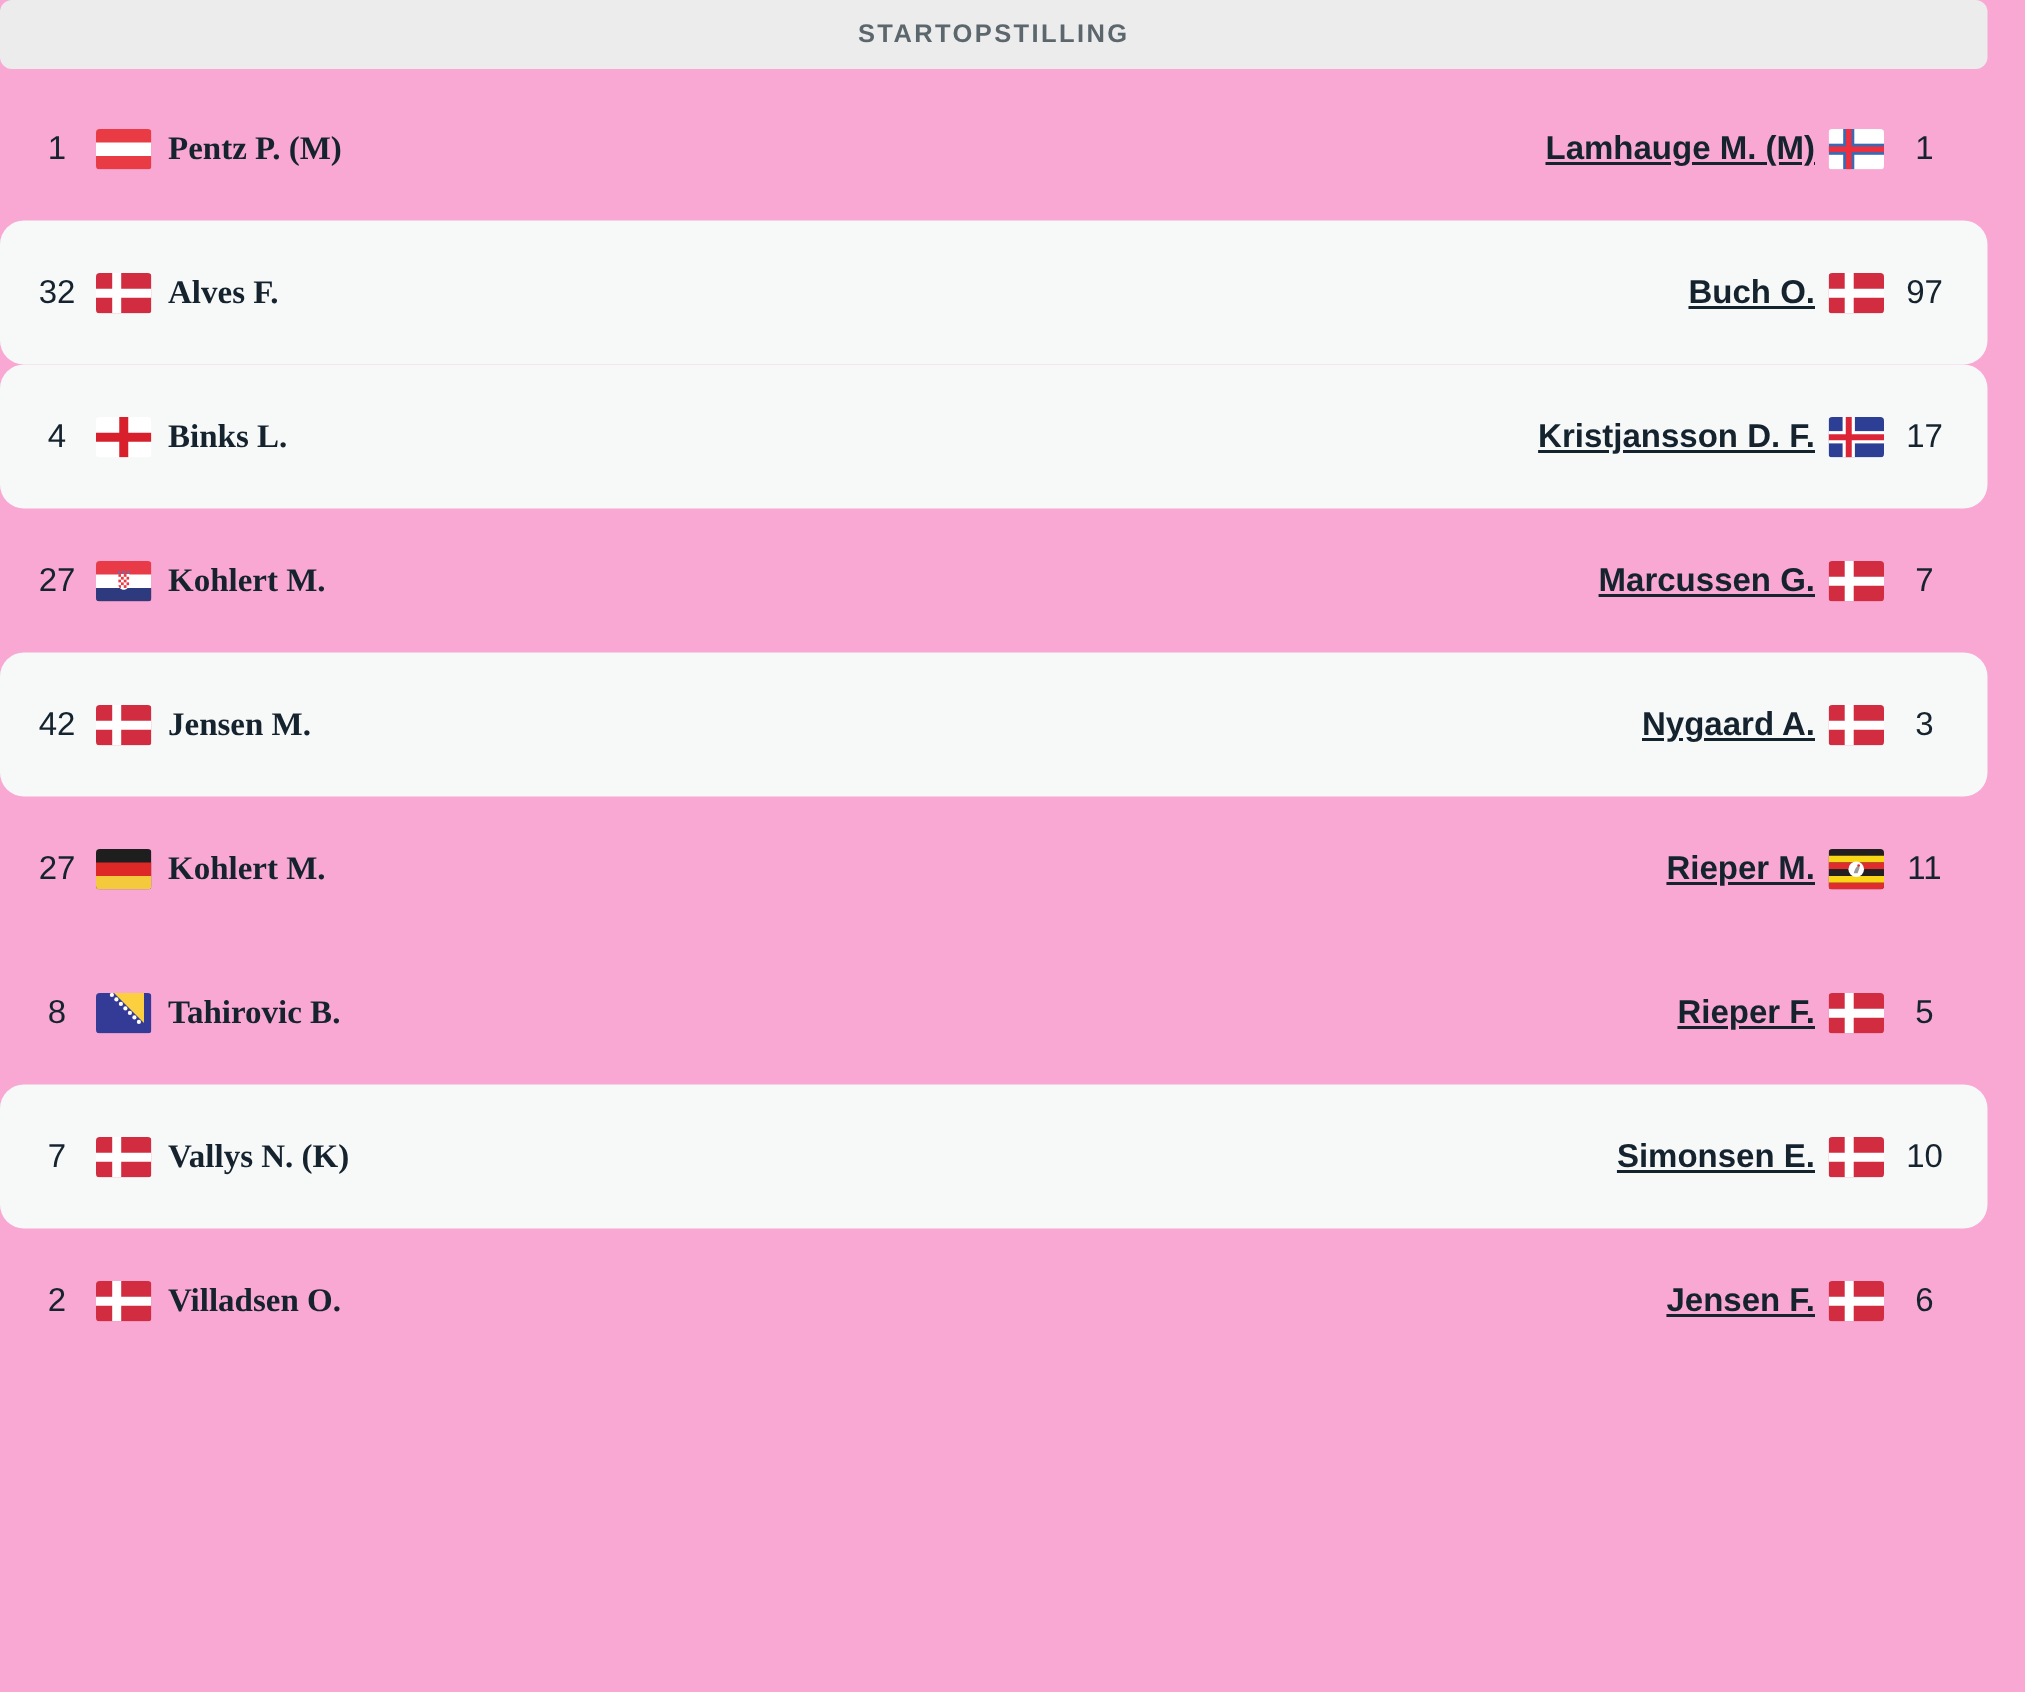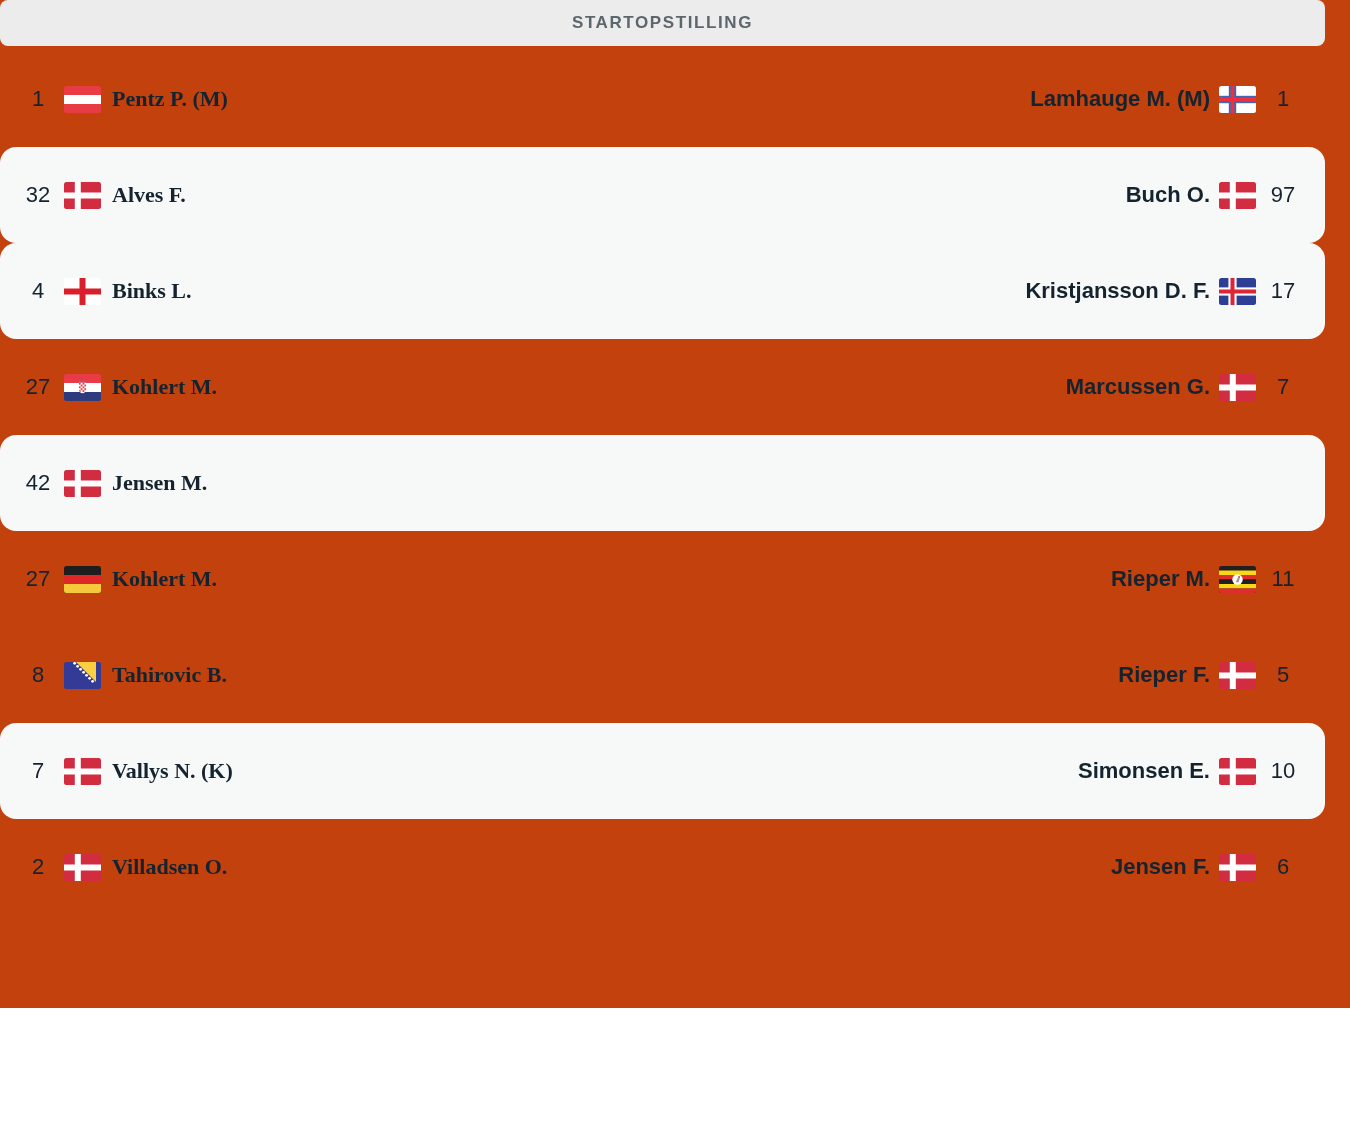--- a/index.html
+++ b/index.html
@@ -3,22 +3,22 @@
 <meta charset="utf-8">
 <style>
   html, body {
     margin: 0;
     padding: 0;
     background: #ffffff;
     font-family: "Liberation Sans", sans-serif;
   }
   .page {
     width: 1350px;
-    height: 1008px;
-    background: #c2410c;
+    height: 1128px;
+    background: #f9a8d4;
     box-sizing: border-box;
   }
   .wrap {
     width: 1325px;
   }
   .hdr {
     height: 46px;
     background: var(--header-bg, #ECECEC);
     border-radius: 8px;
     display: flex;
@@ -72,21 +72,21 @@
   .flag svg { width: 100%; height: 100%; display: block; }
   .home .flag { margin-left: 2px; }
   .pname {
     font-size: 22px;
     font-weight: 700;
     color: var(--text, #15232F);
     line-height: 1;
     white-space: nowrap;
   }
   .home .pname { margin-left: 11px; font-family: Liberation Serif, serif; }
-  .away .pname { margin-right: 9px; }
+  .away .pname { margin-right: 9px; text-decoration: underline; }
 </style>
 </head>
 <body>
 
 <div class="page">
   <div class="wrap">
     <div class="hdr">
       <span class="hdr-title">STARTOPSTILLING</span>
     </div>
     <div id="rows">
@@ -215,20 +215,31 @@
             <span class="num">42</span>
             <span class="flag">
               <svg viewBox="0 0 37 27" xmlns="http://www.w3.org/2000/svg" preserveAspectRatio="none">
                 <rect width="37" height="27" fill="#D22C41"></rect>
                 <rect x="10.8" width="6" height="27" fill="#fff"></rect>
                 <rect y="10.5" width="37" height="6" fill="#fff"></rect>
               </svg>
             </span>
             <span class="pname">Jensen M.</span>
           </div>
+          <div class="side away">
+            <span class="pname">Nygaard A.</span>
+            <span class="flag">
+              <svg viewBox="0 0 37 27" xmlns="http://www.w3.org/2000/svg" preserveAspectRatio="none">
+                <rect width="37" height="27" fill="#D22C41"></rect>
+                <rect x="10.8" width="6" height="27" fill="#fff"></rect>
+                <rect y="10.5" width="37" height="6" fill="#fff"></rect>
+              </svg>
+            </span>
+            <span class="num">3</span>
+          </div>
         </div>
         <div class="row">
           <div class="side home">
             <span class="num">27</span>
             <span class="flag">
               <svg viewBox="0 0 37 27" xmlns="http://www.w3.org/2000/svg" preserveAspectRatio="none">
                 <rect width="37" height="27" fill="#1E1E1E"></rect>
                 <rect y="9" width="37" height="9" fill="#DE2828"></rect>
                 <rect y="18" width="37" height="9" fill="#F4C93C"></rect>
               </svg>

